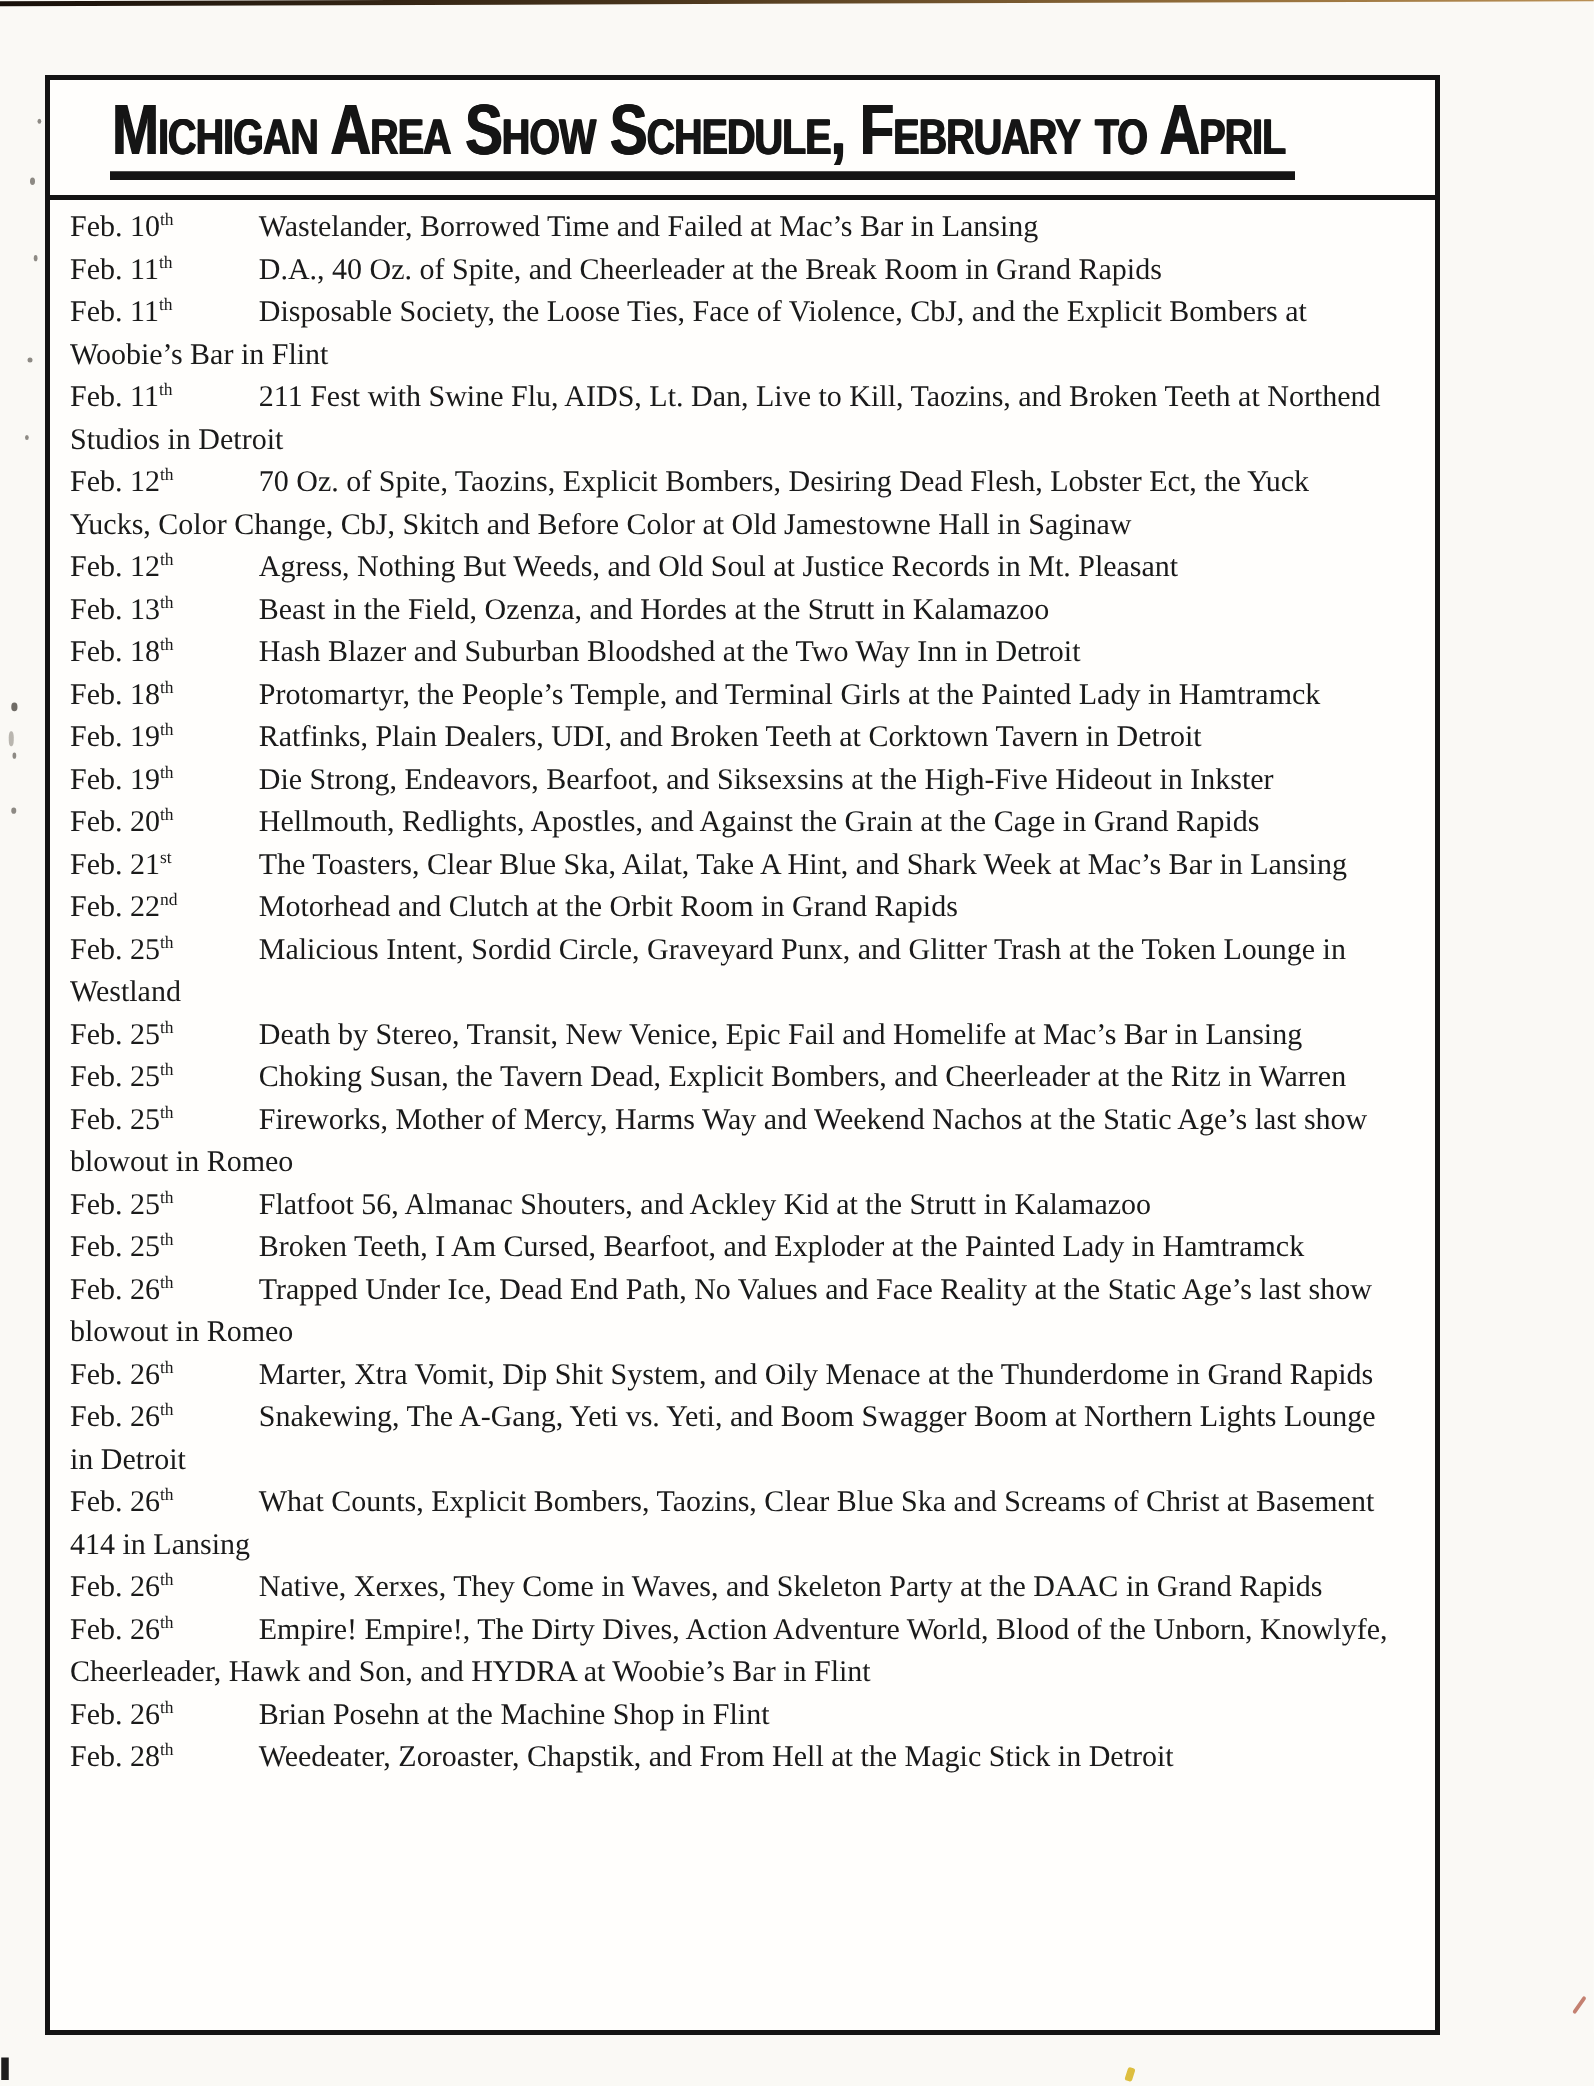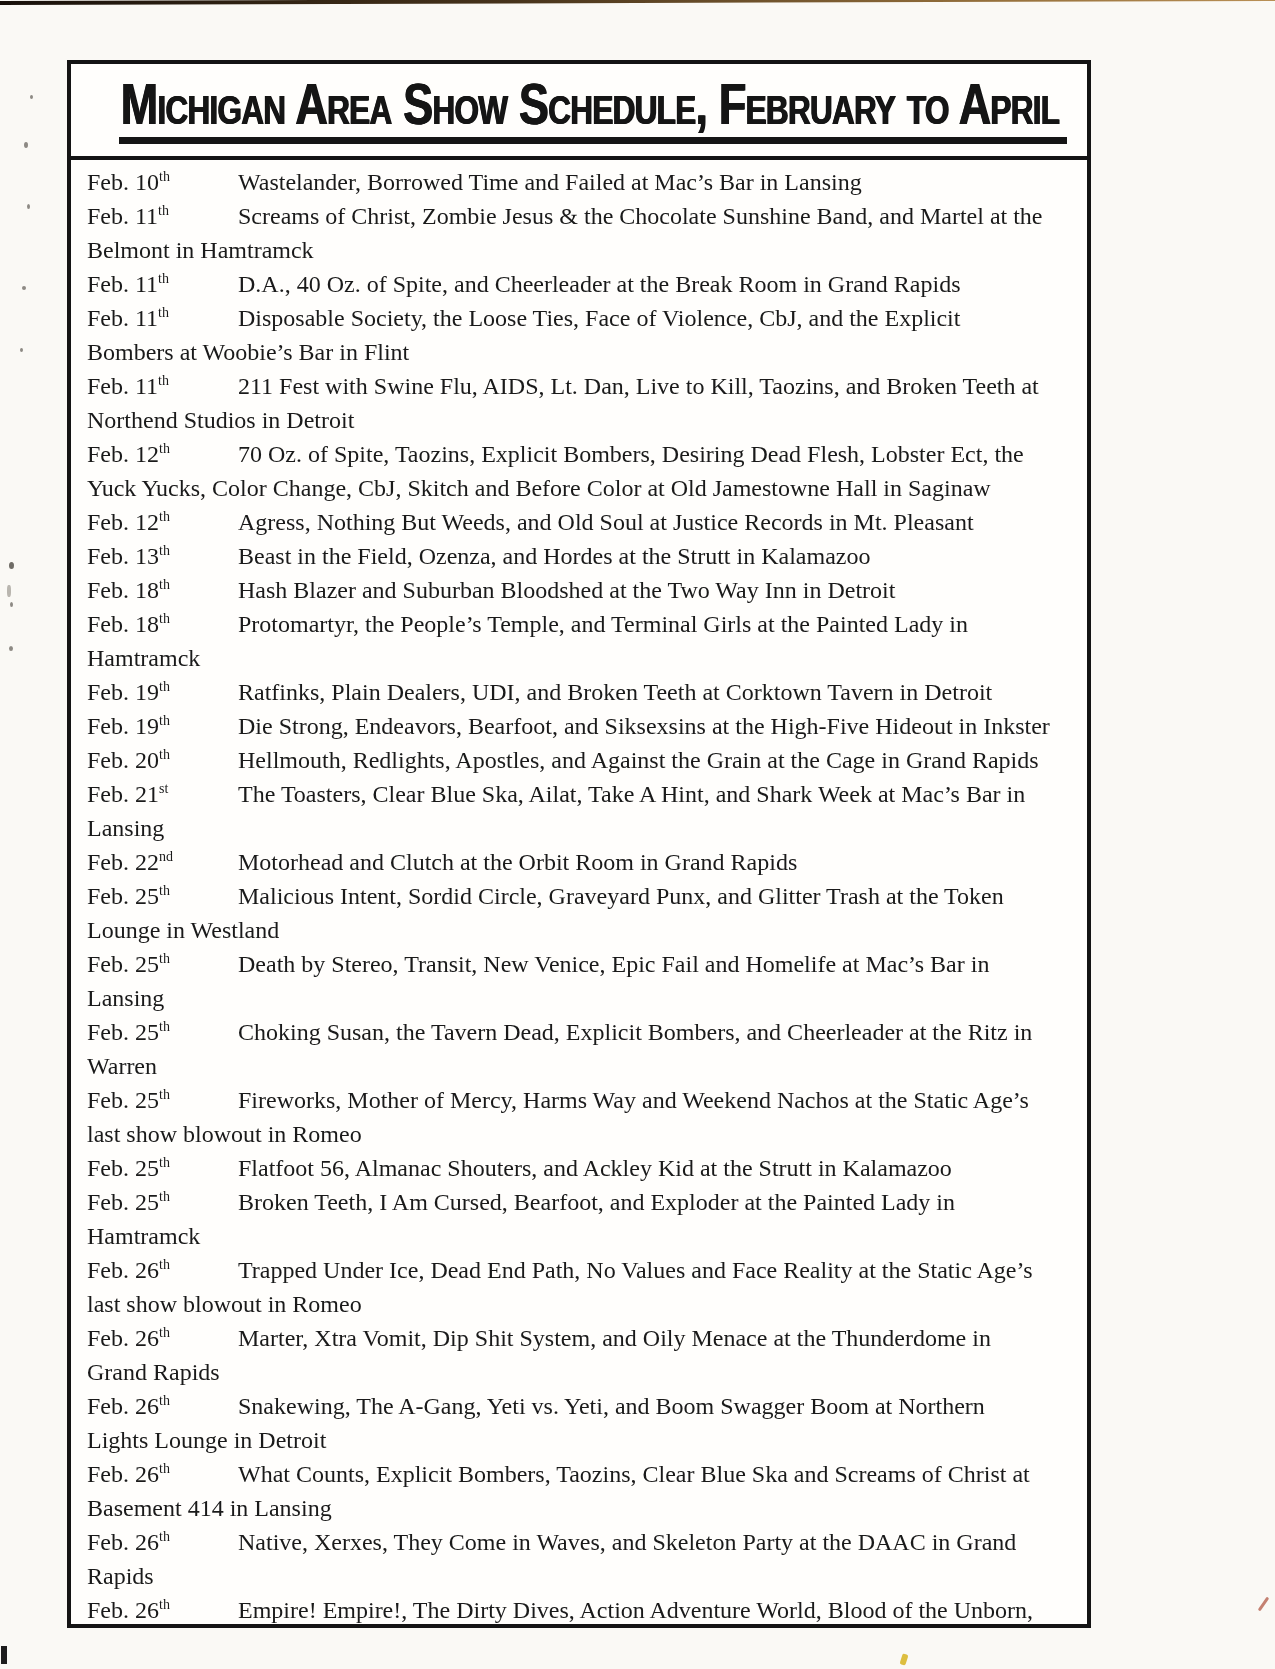--- a/index.html
+++ b/index.html
@@ -17,26 +17,25 @@
     position: absolute;
     top: 1px; left: -4px;
     width: 1283px; height: 4px;
     background: linear-gradient(90deg, #17100a 0%, #46331b 40%, #96713c 78%, #b99055 100%);
     transform: rotate(-0.18deg);
     transform-origin: left center;
   }
   .sheet {
     position: absolute;
     left: 36px; top: 60px;
-    width: 1024px; height: 1568px;
+    width: 1116px; height: 1568px;
     box-sizing: border-box;
     border: 4px solid #141414;
     background: #fffefc;
     overflow: hidden;
-    margin-left: 31px;
   }
   .title-band {
     height: 92px;
     border-bottom: 4px solid #141414;
     position: relative;
   }
   .doc-title {
     position: absolute;
     left: 48px; bottom: 12px;
     margin: 0;
@@ -127,21 +126,20 @@
   <div class="bottom-tick"></div>
   <div class="speck-yellow"></div>
   <div class="speck-red"></div>
 
   <div class="sheet">
     <div class="title-band">
       <h1 class="doc-title">Michigan Area Show Schedule, February to April</h1>
     </div>
     <div class="entries" id="entries">
         <p class="entry"><span class="date"><span>Feb. 10</span><sup>th</sup></span><span>Wastelander, Borrowed Time and Failed at Mac’s Bar in Lansing</span></p>
-        <p class="entry"><span class="date"><span>Feb. 11</span><sup>th</sup></span><span>Screams of Christ, Zombie Jesus &amp; the Chocolate Sunshine Band, and Martel at the Belmont in Hamtramck</span></p>
         <p class="entry"><span class="date"><span>Feb. 11</span><sup>th</sup></span><span>D.A., 40 Oz. of Spite, and Cheerleader at the Break Room in Grand Rapids</span></p>
         <p class="entry"><span class="date"><span>Feb. 11</span><sup>th</sup></span><span>Disposable Society, the Loose Ties, Face of Violence, CbJ, and the Explicit Bombers at Woobie’s Bar in Flint</span></p>
         <p class="entry"><span class="date"><span>Feb. 11</span><sup>th</sup></span><span>211 Fest with Swine Flu, AIDS, Lt. Dan, Live to Kill, Taozins, and Broken Teeth at Northend Studios in Detroit</span></p>
         <p class="entry"><span class="date"><span>Feb. 12</span><sup>th</sup></span><span>70 Oz. of Spite, Taozins, Explicit Bombers, Desiring Dead Flesh, Lobster Ect, the Yuck Yucks, Color Change, CbJ, Skitch and Before Color at Old Jamestowne Hall in Saginaw</span></p>
         <p class="entry"><span class="date"><span>Feb. 12</span><sup>th</sup></span><span>Agress, Nothing But Weeds, and Old Soul at Justice Records in Mt. Pleasant</span></p>
         <p class="entry"><span class="date"><span>Feb. 13</span><sup>th</sup></span><span>Beast in the Field, Ozenza, and Hordes at the Strutt in Kalamazoo</span></p>
         <p class="entry"><span class="date"><span>Feb. 18</span><sup>th</sup></span><span>Hash Blazer and Suburban Bloodshed at the Two Way Inn in Detroit</span></p>
         <p class="entry"><span class="date"><span>Feb. 18</span><sup>th</sup></span><span>Protomartyr, the People’s Temple, and Terminal Girls at the Painted Lady in Hamtramck</span></p>
         <p class="entry"><span class="date"><span>Feb. 19</span><sup>th</sup></span><span>Ratfinks, Plain Dealers, UDI, and Broken Teeth at Corktown Tavern in Detroit</span></p>
         <p class="entry"><span class="date"><span>Feb. 19</span><sup>th</sup></span><span>Die Strong, Endeavors, Bearfoot, and Siksexsins at the High-Five Hideout in Inkster</span></p>
@@ -153,16 +151,17 @@
         <p class="entry"><span class="date"><span>Feb. 25</span><sup>th</sup></span><span>Choking Susan, the Tavern Dead, Explicit Bombers, and Cheerleader at the Ritz in Warren</span></p>
         <p class="entry"><span class="date"><span>Feb. 25</span><sup>th</sup></span><span>Fireworks, Mother of Mercy, Harms Way and Weekend Nachos at the Static Age’s last show blowout in Romeo</span></p>
         <p class="entry"><span class="date"><span>Feb. 25</span><sup>th</sup></span><span>Flatfoot 56, Almanac Shouters, and Ackley Kid at the Strutt in Kalamazoo</span></p>
         <p class="entry"><span class="date"><span>Feb. 25</span><sup>th</sup></span><span>Broken Teeth, I Am Cursed, Bearfoot, and Exploder at the Painted Lady in Hamtramck</span></p>
         <p class="entry"><span class="date"><span>Feb. 26</span><sup>th</sup></span><span>Trapped Under Ice, Dead End Path, No Values and Face Reality at the Static Age’s last show blowout in Romeo</span></p>
         <p class="entry"><span class="date"><span>Feb. 26</span><sup>th</sup></span><span>Marter, Xtra Vomit, Dip Shit System, and Oily Menace at the Thunderdome in Grand Rapids</span></p>
         <p class="entry"><span class="date"><span>Feb. 26</span><sup>th</sup></span><span>Snakewing, The A-Gang, Yeti vs. Yeti, and Boom Swagger Boom at Northern Lights Lounge in Detroit</span></p>
         <p class="entry"><span class="date"><span>Feb. 26</span><sup>th</sup></span><span>What Counts, Explicit Bombers, Taozins, Clear Blue Ska and Screams of Christ at Basement 414 in Lansing</span></p>
         <p class="entry"><span class="date"><span>Feb. 26</span><sup>th</sup></span><span>Native, Xerxes, They Come in Waves, and Skeleton Party at the DAAC in Grand Rapids</span></p>
         <p class="entry"><span class="date"><span>Feb. 26</span><sup>th</sup></span><span>Empire! Empire!, The Dirty Dives, Action Adventure World, Blood of the Unborn, Knowlyfe, Cheerleader, Hawk and Son, and HYDRA at Woobie’s Bar in Flint</span></p>
+        <p class="entry"><span class="date"><span>Feb. 26</span><sup>th</sup></span><span>Brian Posehn at the Machine Shop in Flint</span></p>
         <p class="entry"><span class="date"><span>Feb. 28</span><sup>th</sup></span><span>Weedeater, Zoroaster, Chapstik, and From Hell at the Magic Stick in Detroit</span></p>
       </div>
   </div>
 </div>
 
 </body></html>

